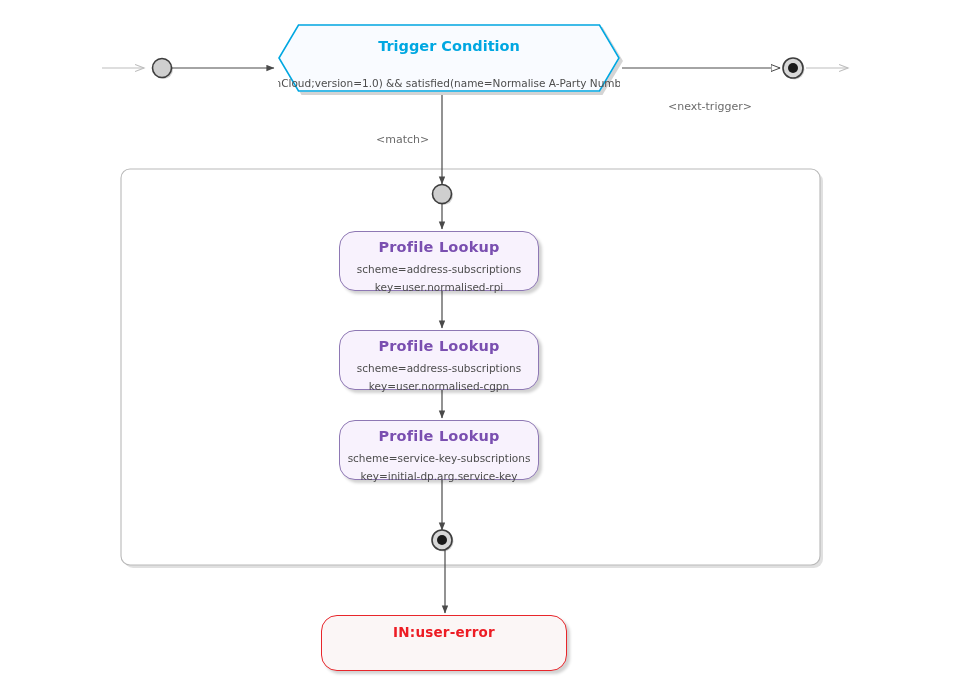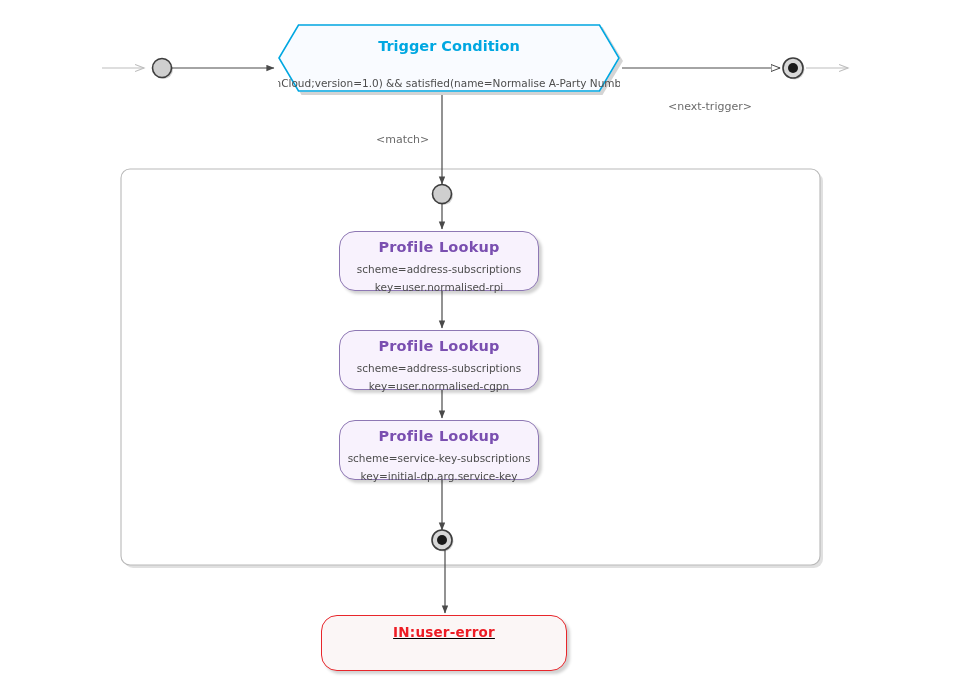--- a/index.html
+++ b/index.html
@@ -63,21 +63,20 @@
   .node-activity .detail { font-size: 10.5px; }
 
   
   .node-error {
     width: 246px;
     height: 56px;
     border: 1.6px solid #e8262b;
     background: #fbf6f6;
     box-shadow: 3px 3px 3px rgba(0,0,0,0.18);
     padding-top: 8px;
-    text-decoration: underline;
   }
   .node-error .title {
     font-size: 13.5px;
     color: #ed1c24;
     margin-bottom: 5px;
   }
   .node-error .detail { font-size: 10.5px; }
 
   
   #trigger-condition {

